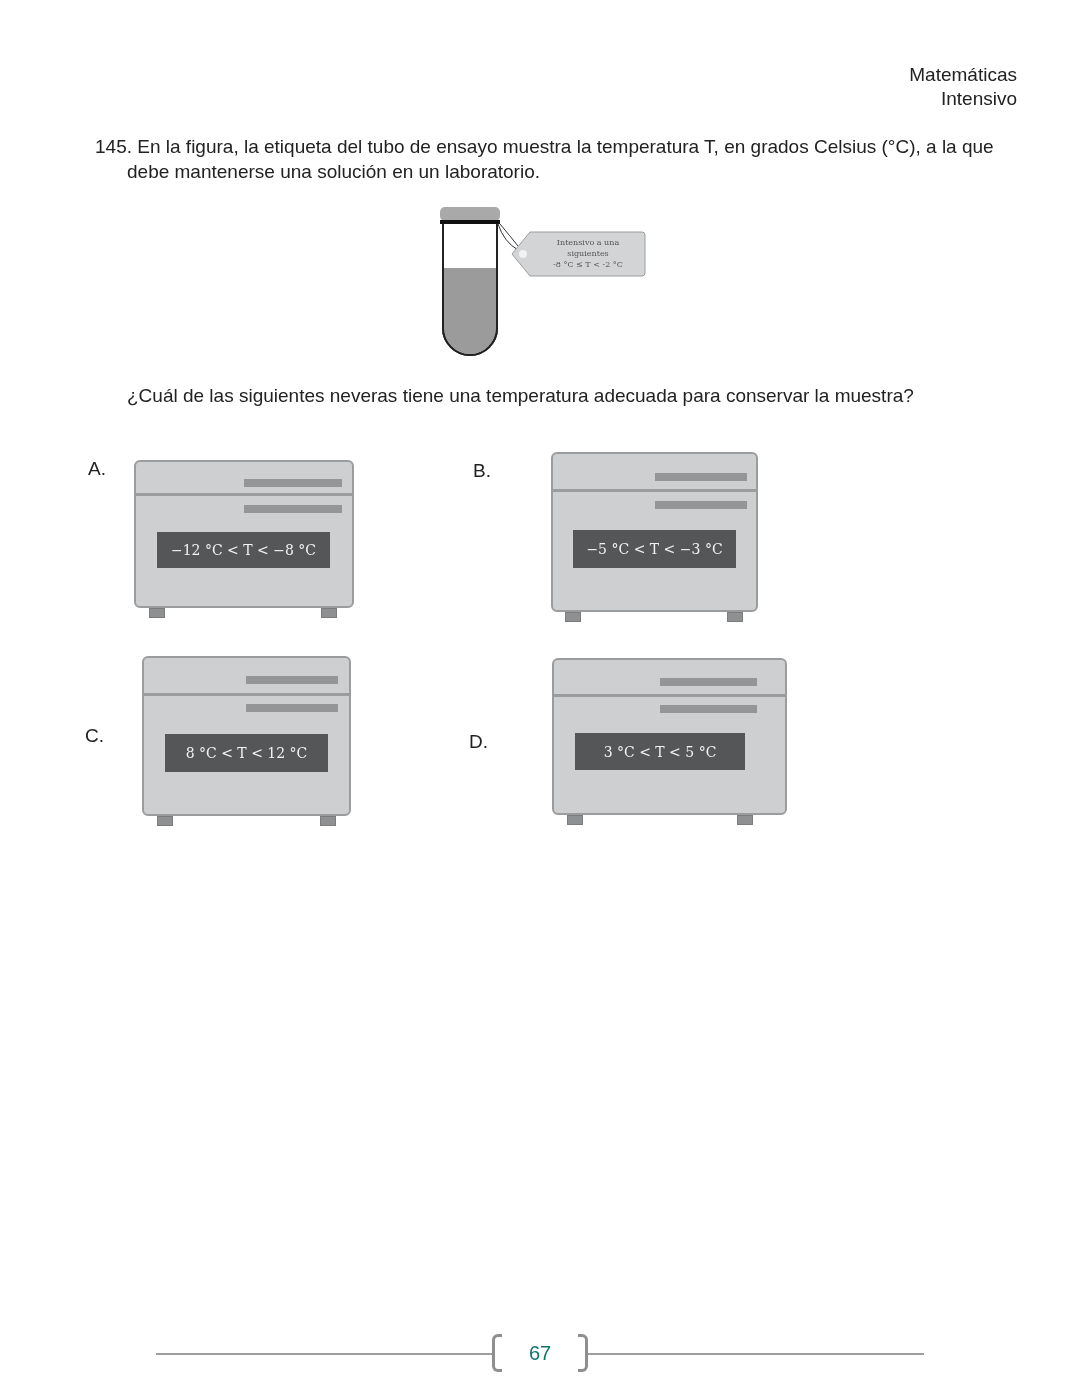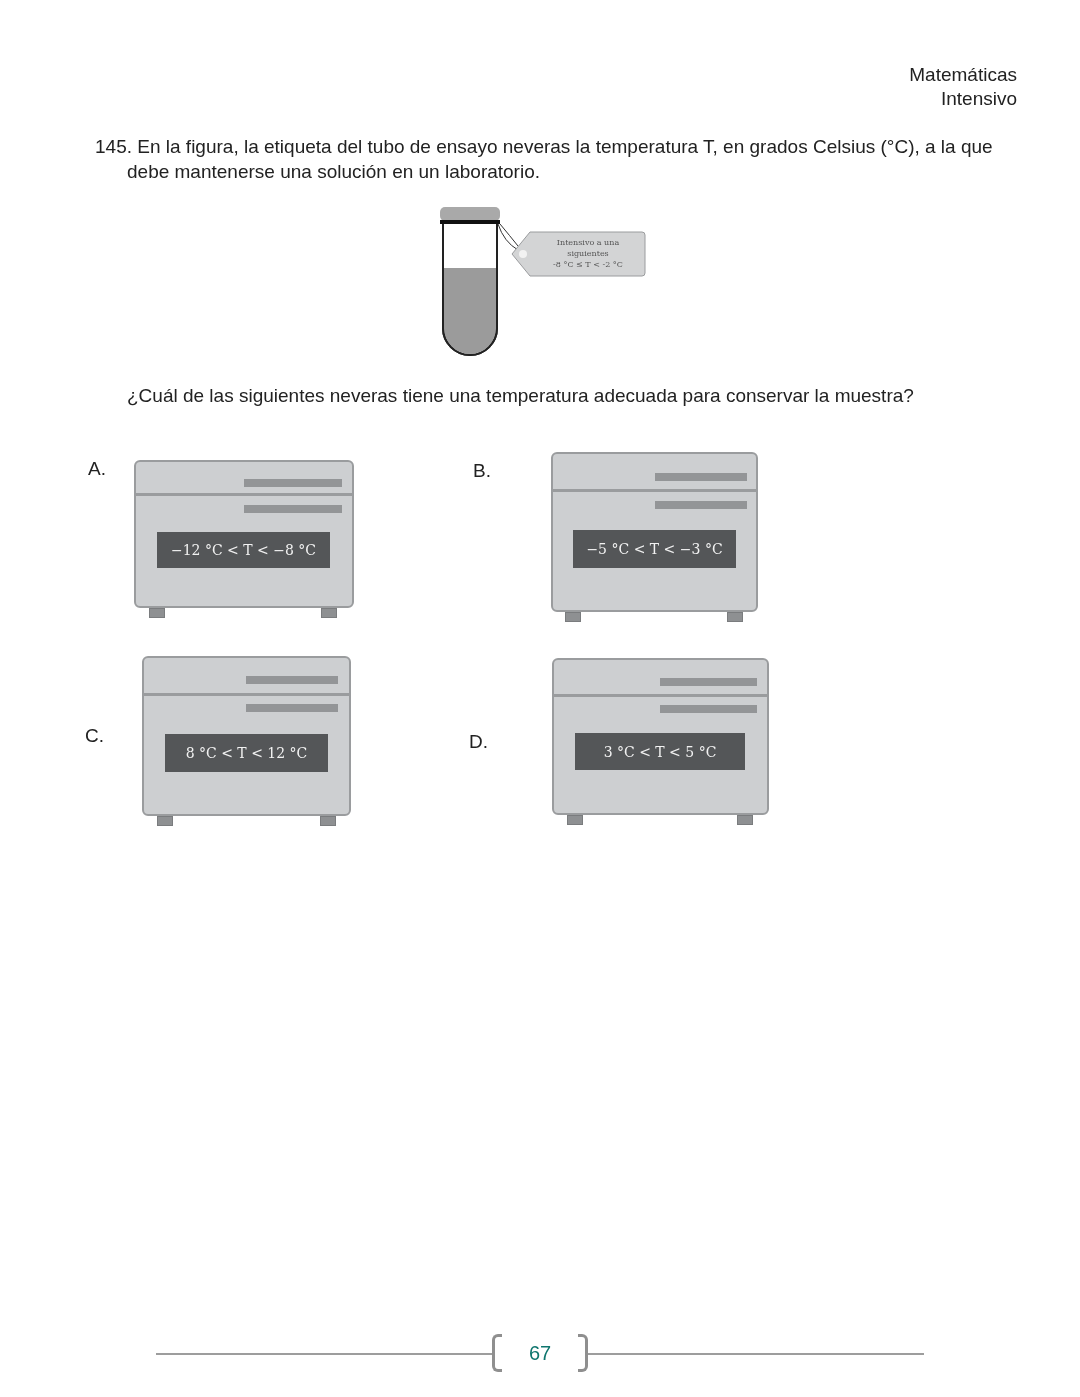--- a/index.html
+++ b/index.html
@@ -35,21 +35,21 @@
 </head>
 <body>
 
 <div class="header">
   <div>Matemáticas</div>
   <div>Intensivo</div>
 </div>
 
 <div class="question">
   <span>145.</span>
-  <span>En la figura, la etiqueta del tubo de ensayo neveras la temperatura T, en grados Celsius (°C), a la que</span>
+  <span>En la figura, la etiqueta del tubo de ensayo muestra la temperatura T, en grados Celsius (°C), a la que</span>
   <span class="line2">debe mantenerse una solución en un laboratorio.</span>
 </div>
 
 <div class="figure">
   <svg width="230" height="160" viewBox="0 0 230 160">
 
     <rect x="10" y="5" width="60" height="14" rx="5" fill="#a9a9a9"></rect>
     <path d="M18 20 L62 20 L58 32 Q40 36 22 32 Z" fill="#a9a9a9"></path>
 
     <path d="M13 20 L13 126 A27 27 0 0 0 67 126 L67 20" fill="#ffffff" stroke="#222" stroke-width="2"></path>
@@ -104,21 +104,21 @@
     <div class="divider" style="top:35px;"></div>
     <div class="bar" style="left:102px; top:18px; width:92px;"></div>
     <div class="bar" style="left:102px; top:46px; width:92px;"></div>
     <div class="display" style="left:21px; top:76px; width:163px; height:38px;">8 °C &lt; T &lt; 12 °C</div>
   </div>
   <div class="foot" style="left:15px;"></div>
   <div class="foot" style="left:178px;"></div>
 </div>
 
 <div class="opt-letter" style="left:469px; top:731px;">D.</div>
-<div class="fridge" style="left:552px; top:658px; width:217px; height:167px;">
+<div class="fridge" style="left:552px; top:658px; width:235px; height:167px;">
   <div class="body">
     <div class="divider" style="top:34px;"></div>
     <div class="bar" style="left:106px; top:18px; width:97px;"></div>
     <div class="bar" style="left:106px; top:45px; width:97px;"></div>
     <div class="display" style="left:21px; top:73px; width:170px; height:37px;">3 °C &lt; T &lt; 5 °C</div>
   </div>
   <div class="foot" style="left:15px;"></div>
   <div class="foot" style="left:185px;"></div>
 </div>
 

